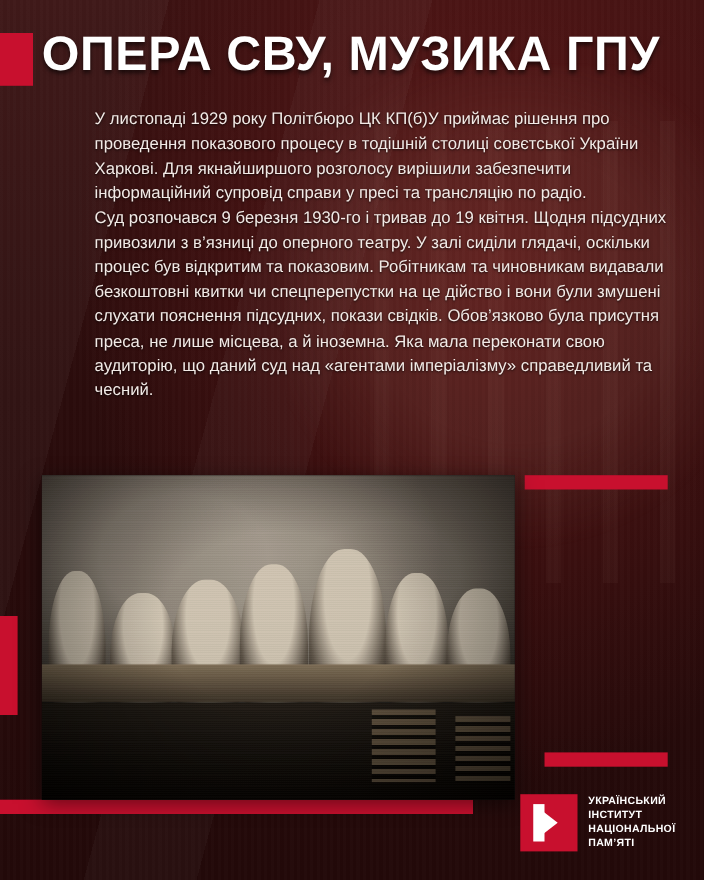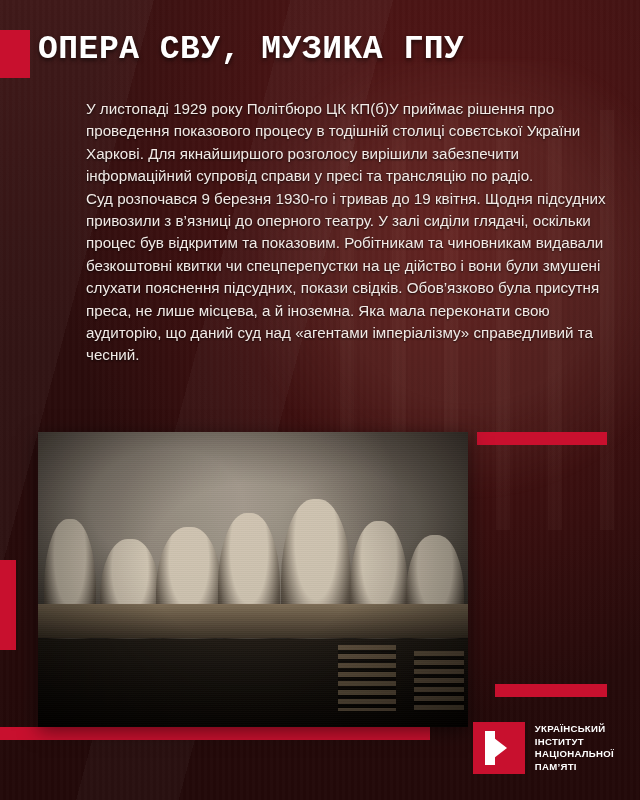--- a/index.html
+++ b/index.html
@@ -46,26 +46,26 @@
   .title-wrap {
     position: absolute; left: 0; top: 28px; width: 100%;
   }
   .title-bar {
     position: absolute; left: 0; top: 2px;
     width: 30px; height: 48px;
     background: #c8102e;
   }
   .title {
     margin-left: 38px;
-    font-size: 33px;
+    font-size: 44px;
     font-weight: bold;
     letter-spacing: .5px;
     color: #ffffff;
     text-transform: uppercase;
-    font-family: Liberation Mono, monospace;
+    font-family: Liberation Sans, sans-serif;
     line-height: 44px;
     text-shadow: 0 2px 4px rgba(0,0,0,.6);
   }
 
   
   .body {
     position: absolute;
     left: 38px; right: 28px; top: 98px;
     color: #f2eae6;
     font-size: 15.2px;

